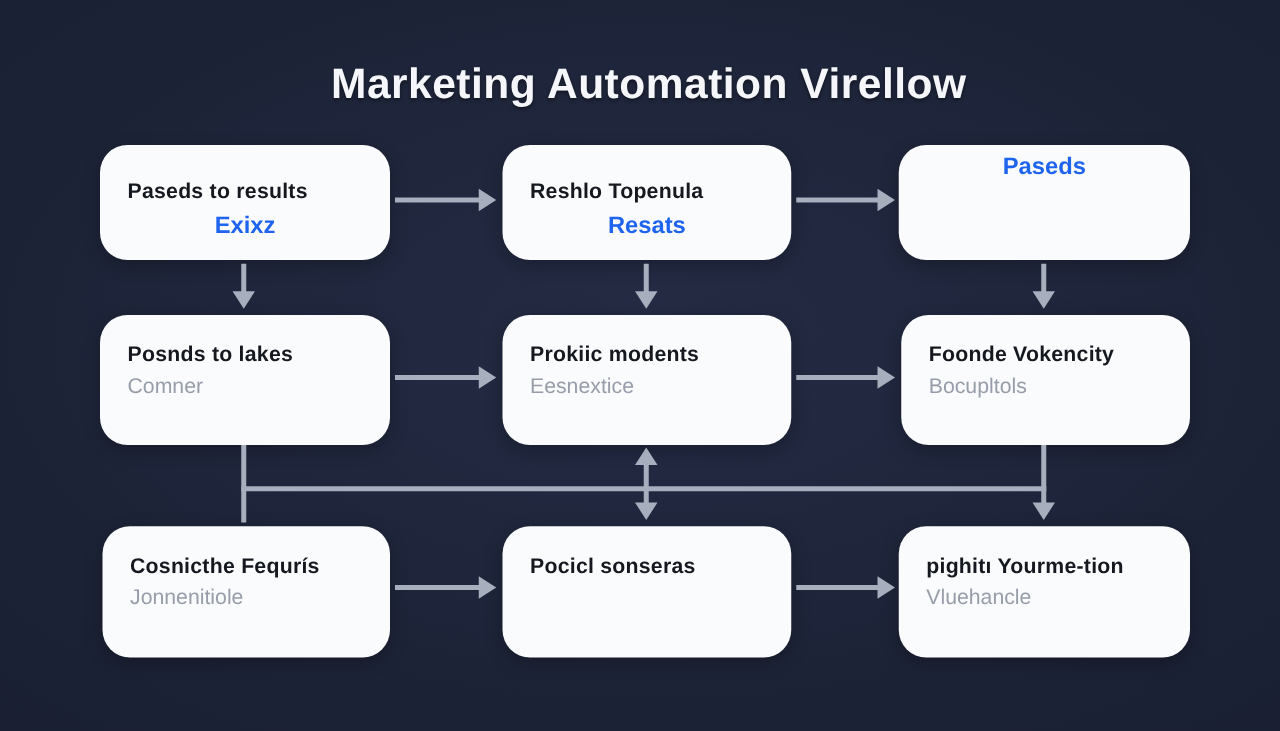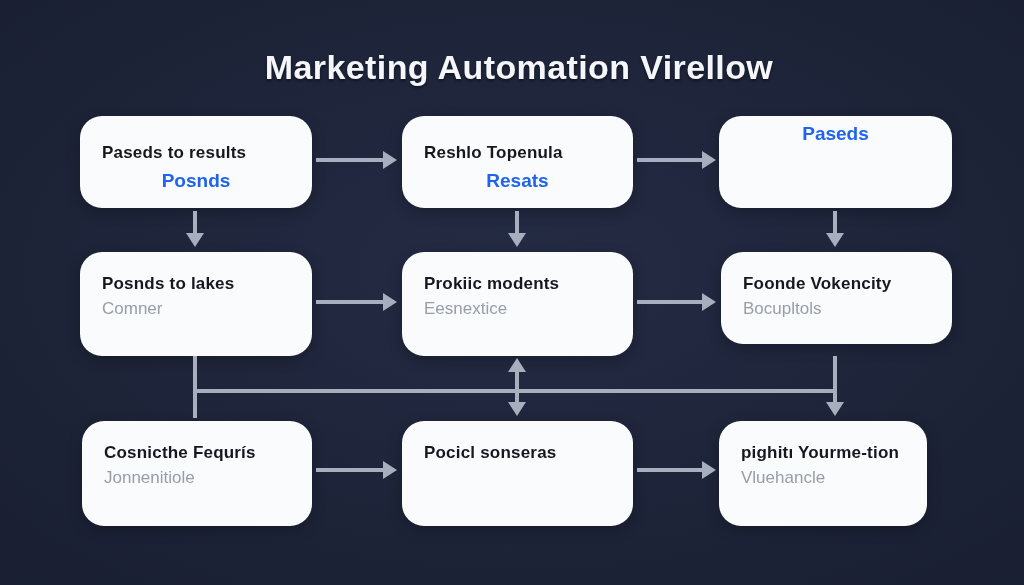--- a/index.html
+++ b/index.html
@@ -56,35 +56,35 @@
     content:""; position:absolute; top:-12px; left:-7px;
     border-bottom:14px solid var(--arrow);
     border-left:9px solid transparent; border-right:9px solid transparent;
   }
   
   .p1{left:80px;  top:116px; width:232px; height:92px;}
   .p2{left:402px; top:116px; width:231px; height:92px;}
   .p3{left:719px; top:116px; width:233px; height:92px;}
   .p4{left:80px;  top:252px; width:232px; height:104px;}
   .p5{left:402px; top:252px; width:231px; height:104px;}
-  .p6{left:721px; top:252px; width:231px; height:92px;}
+  .p6{left:721px; top:252px; width:231px; height:104px;}
   .p7{left:82px;  top:421px; width:230px; height:105px;}
   .p8{left:402px; top:421px; width:231px; height:105px;}
-  .p9{left:719px; top:421px; width:208px; height:105px;}
+  .p9{left:719px; top:421px; width:233px; height:105px;}
 </style>
 </head>
 <body>
 
 <div class="canvas">
 
   <div class="diagram-title">Marketing Automation Virellow</div>
 
   <div class="node r1 p1">
     <div class="node-title">Paseds to results</div>
-    <div class="node-sub-blue">Posnds</div>
+    <div class="node-sub-blue">Exixz</div>
   </div>
   <div class="node r1 p2">
     <div class="node-title">Reshlo Topenula</div>
     <div class="node-sub-blue">Resats</div>
   </div>
   <div class="node r1 p3">
     <div class="node-sub-blue">Paseds</div>
   </div>
 
   <div class="node p4">

